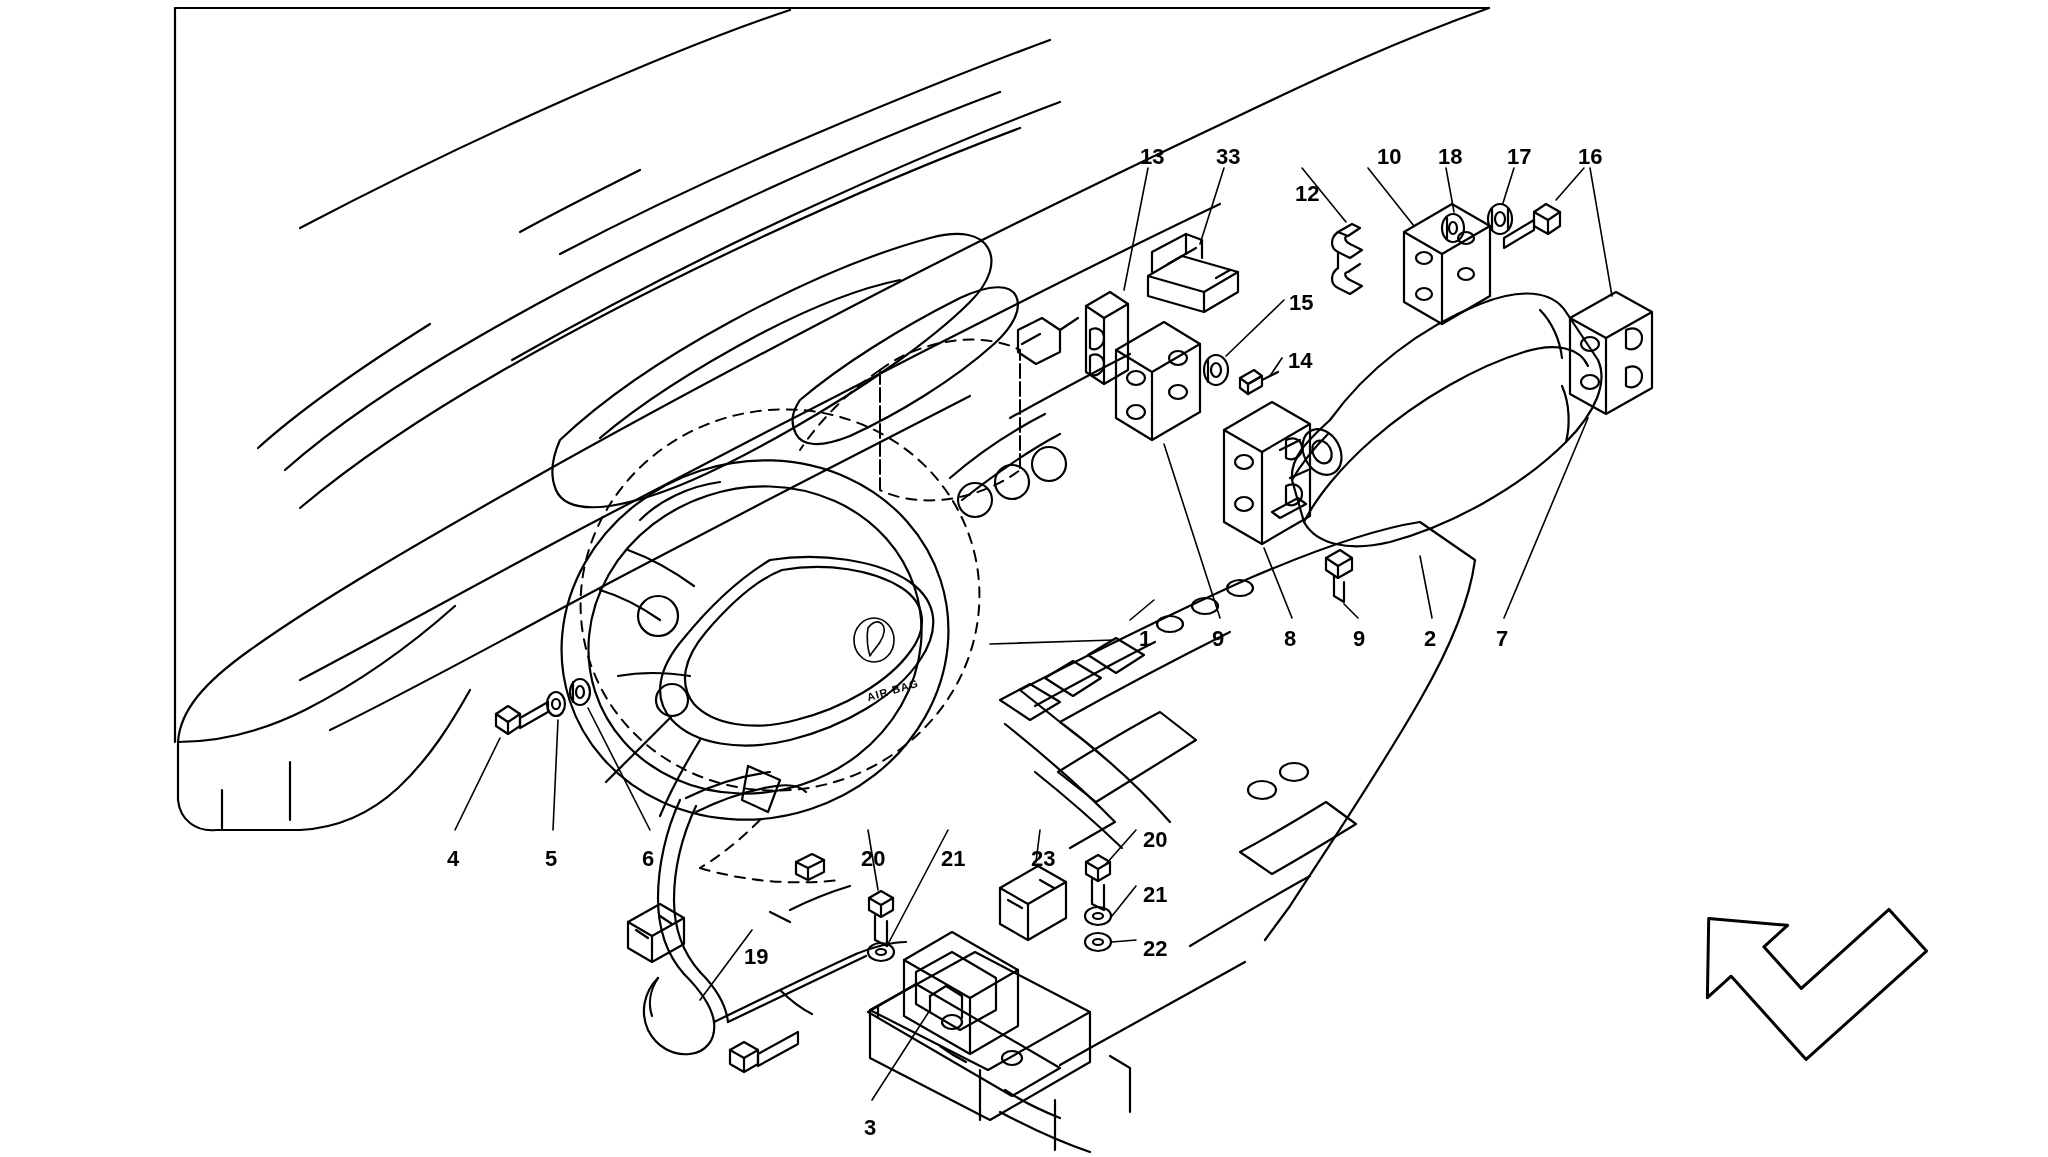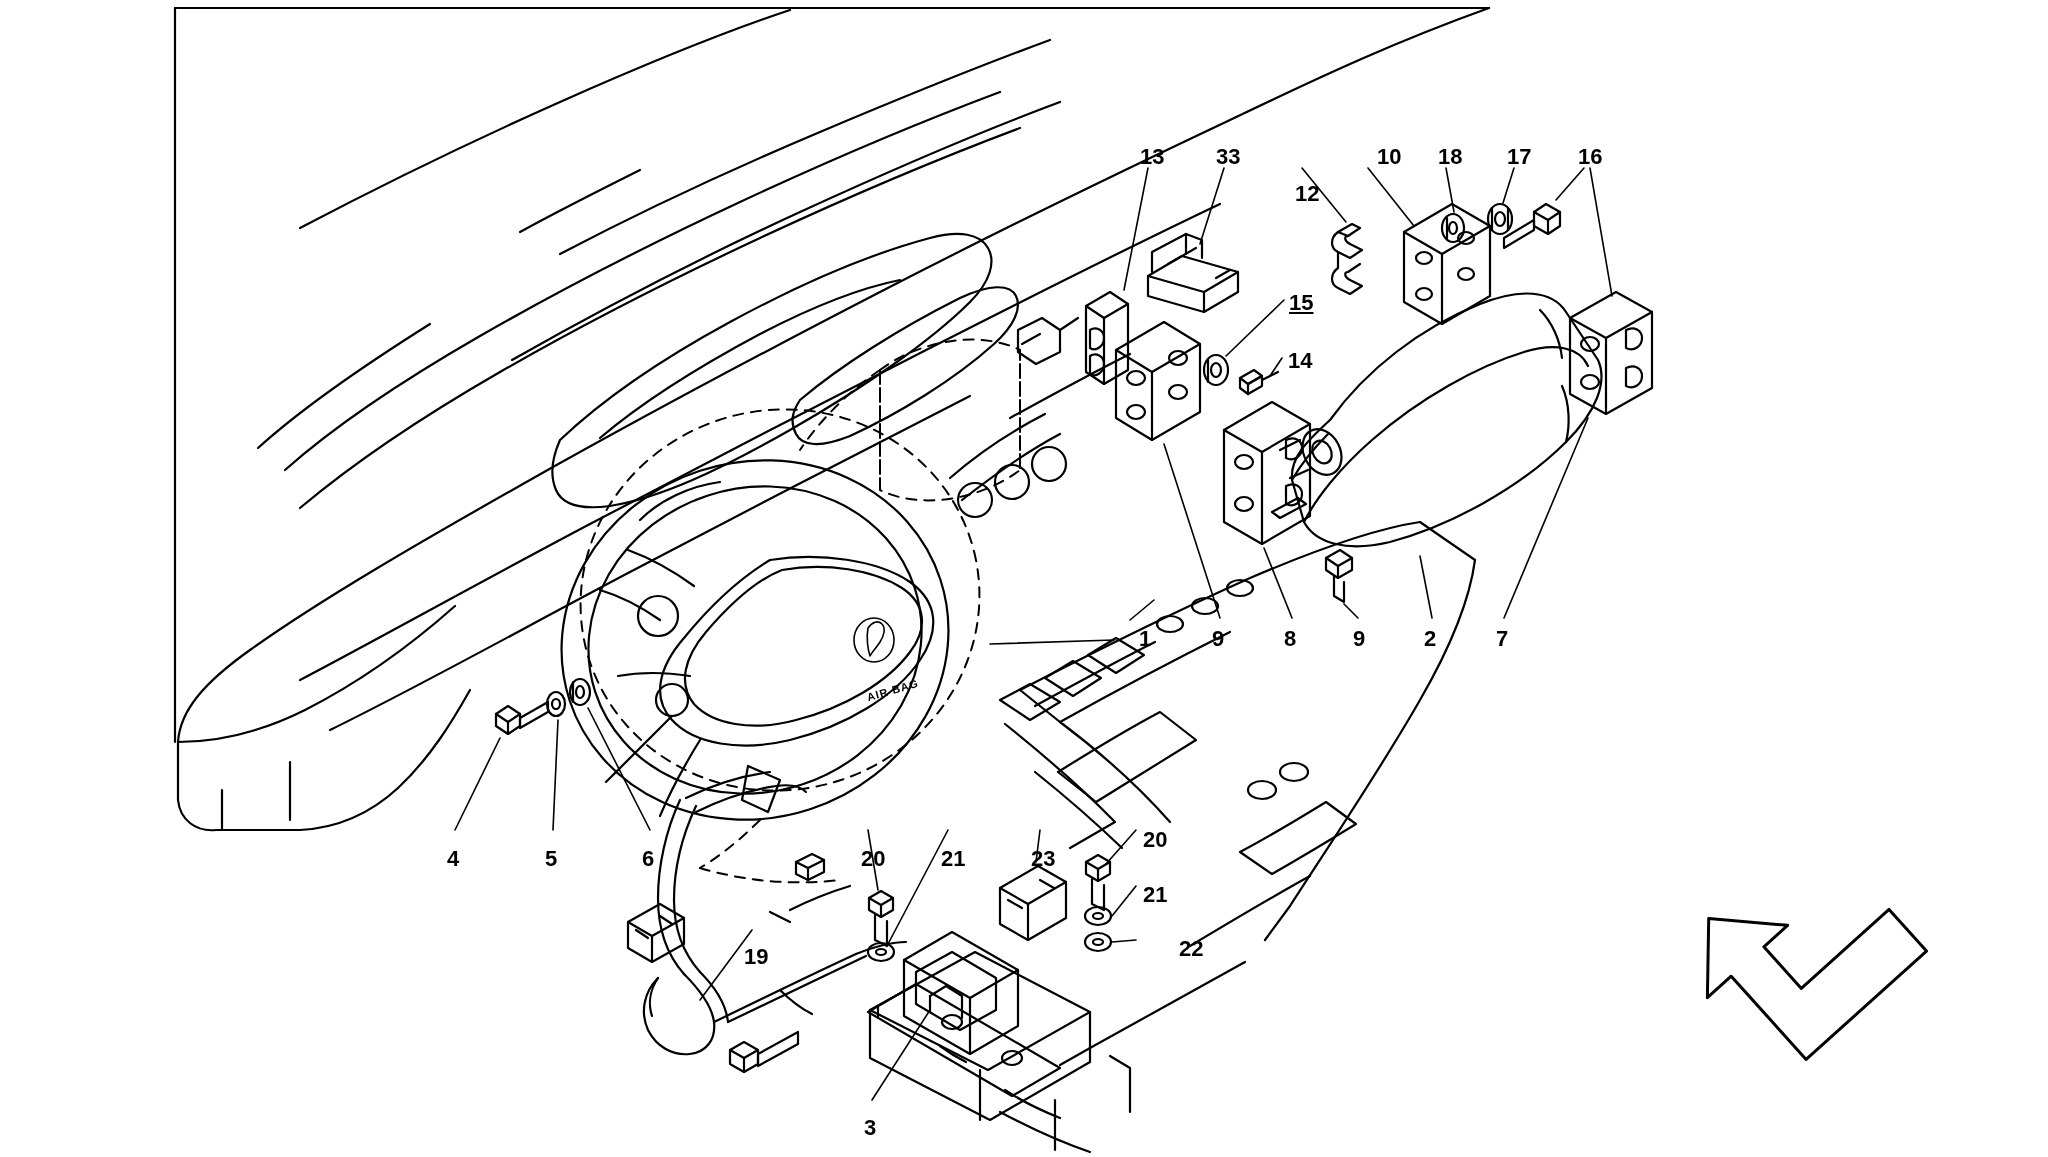--- a/index.html
+++ b/index.html
@@ -431,37 +431,37 @@
   <div class="airbag-text" style="left:866px; top:684px; transform: rotate(-16deg);">AIR BAG</div>
 
   <div class="callout" style="left:1140px; top:146px;">13</div>
   <div class="callout" style="left:1216px; top:146px;">33</div>
   <div class="callout" style="left:1295px; top:146px;margin-top:37px;">12</div>
   <div class="callout" style="left:1360px; top:146px;margin-left:17px;">10</div>
   <div class="callout" style="left:1438px; top:146px;">18</div>
   <div class="callout" style="left:1507px; top:146px;">17</div>
   <div class="callout" style="left:1578px; top:146px;">16</div>
 
-  <div class="callout" style="left:1289px; top:292px;text-decoration:underline;">15</div>
+  <div class="callout" style="left:1289px; top:292px;">15</div>
   <div class="callout" style="left:1288px; top:350px;">14</div>
 
   <div class="callout" style="left:1139px; top:628px;">1</div>
   <div class="callout" style="left:1212px; top:628px;">9</div>
   <div class="callout" style="left:1284px; top:628px;">8</div>
   <div class="callout" style="left:1353px; top:628px;">9</div>
   <div class="callout" style="left:1424px; top:628px;">2</div>
   <div class="callout" style="left:1496px; top:628px;">7</div>
 
   <div class="callout" style="left:447px; top:848px;">4</div>
   <div class="callout" style="left:545px; top:848px;">5</div>
   <div class="callout" style="left:642px; top:848px;">6</div>
 
   <div class="callout" style="left:861px; top:848px;">20</div>
   <div class="callout" style="left:941px; top:848px;">21</div>
   <div class="callout" style="left:983px; top:848px;margin-left:48px;">23</div>
   <div class="callout" style="left:1143px; top:829px;">20</div>
   <div class="callout" style="left:1143px; top:884px;">21</div>
-  <div class="callout" style="left:1143px; top:938px;margin-left:36px;">22</div>
+  <div class="callout" style="left:1143px; top:938px;">22</div>
 
   <div class="callout" style="left:744px; top:946px;">19</div>
   <div class="callout" style="left:864px; top:1117px;">3</div>
 
 </div>
 
 </body></html>

